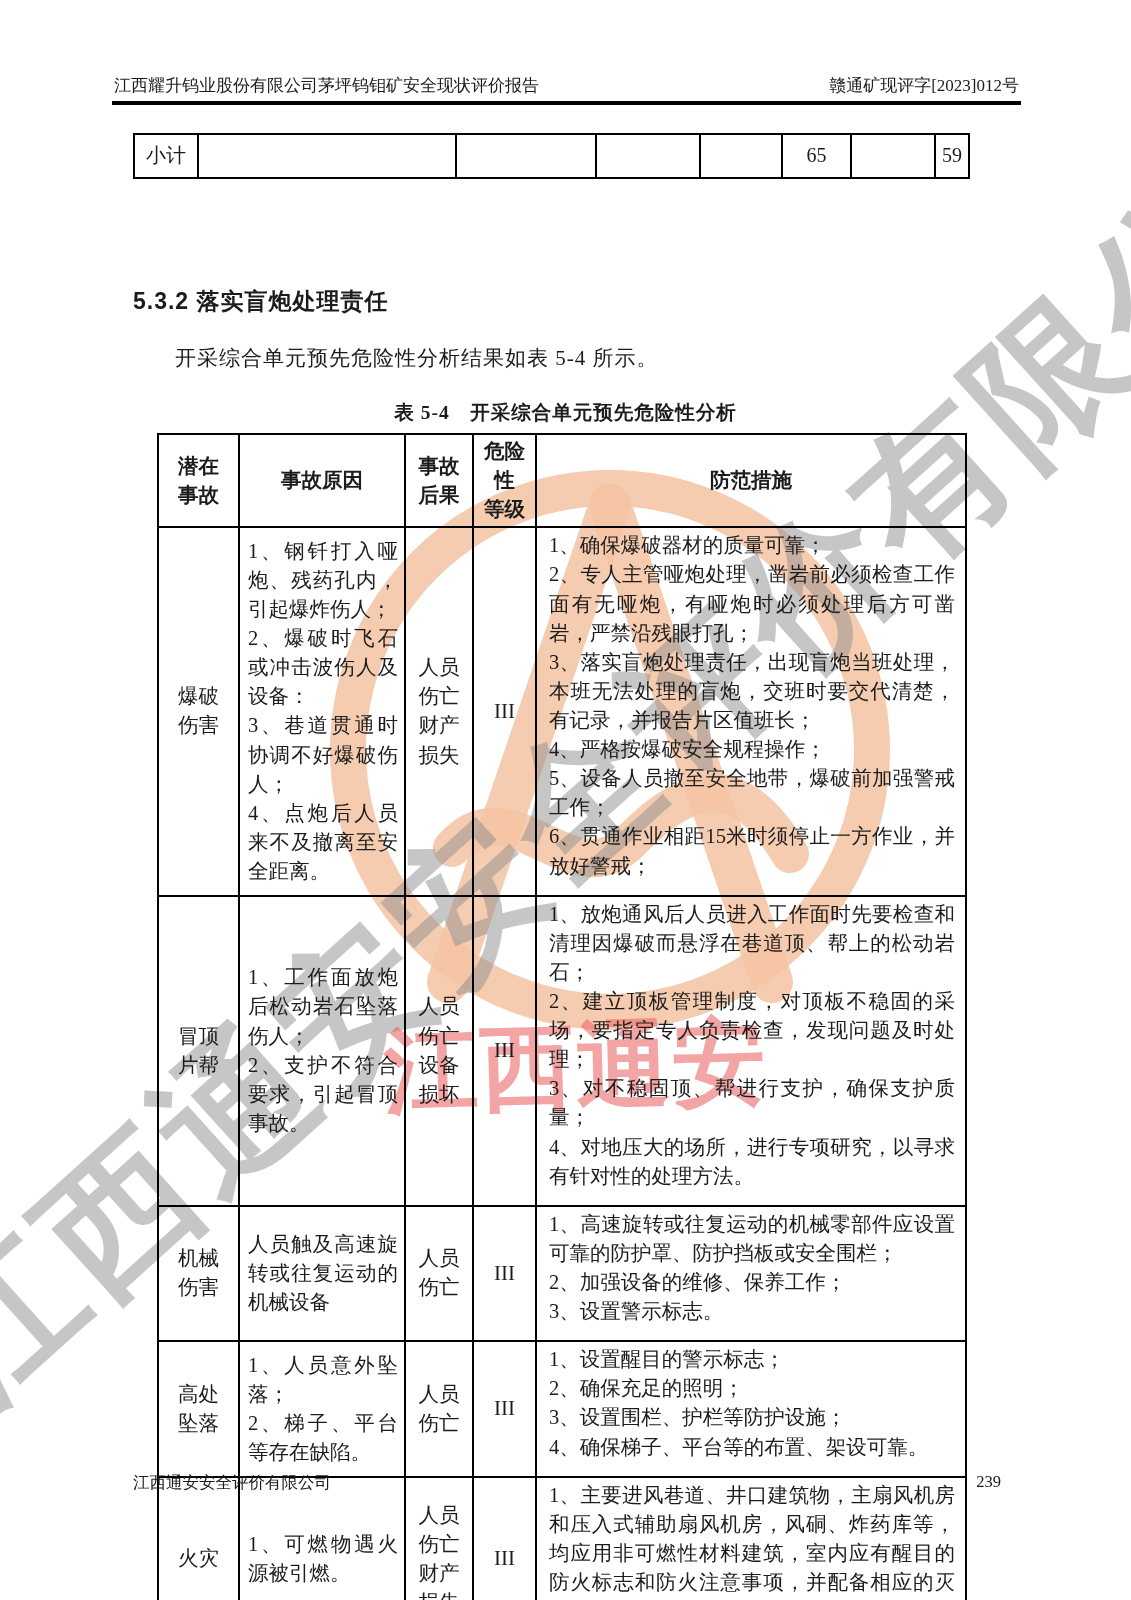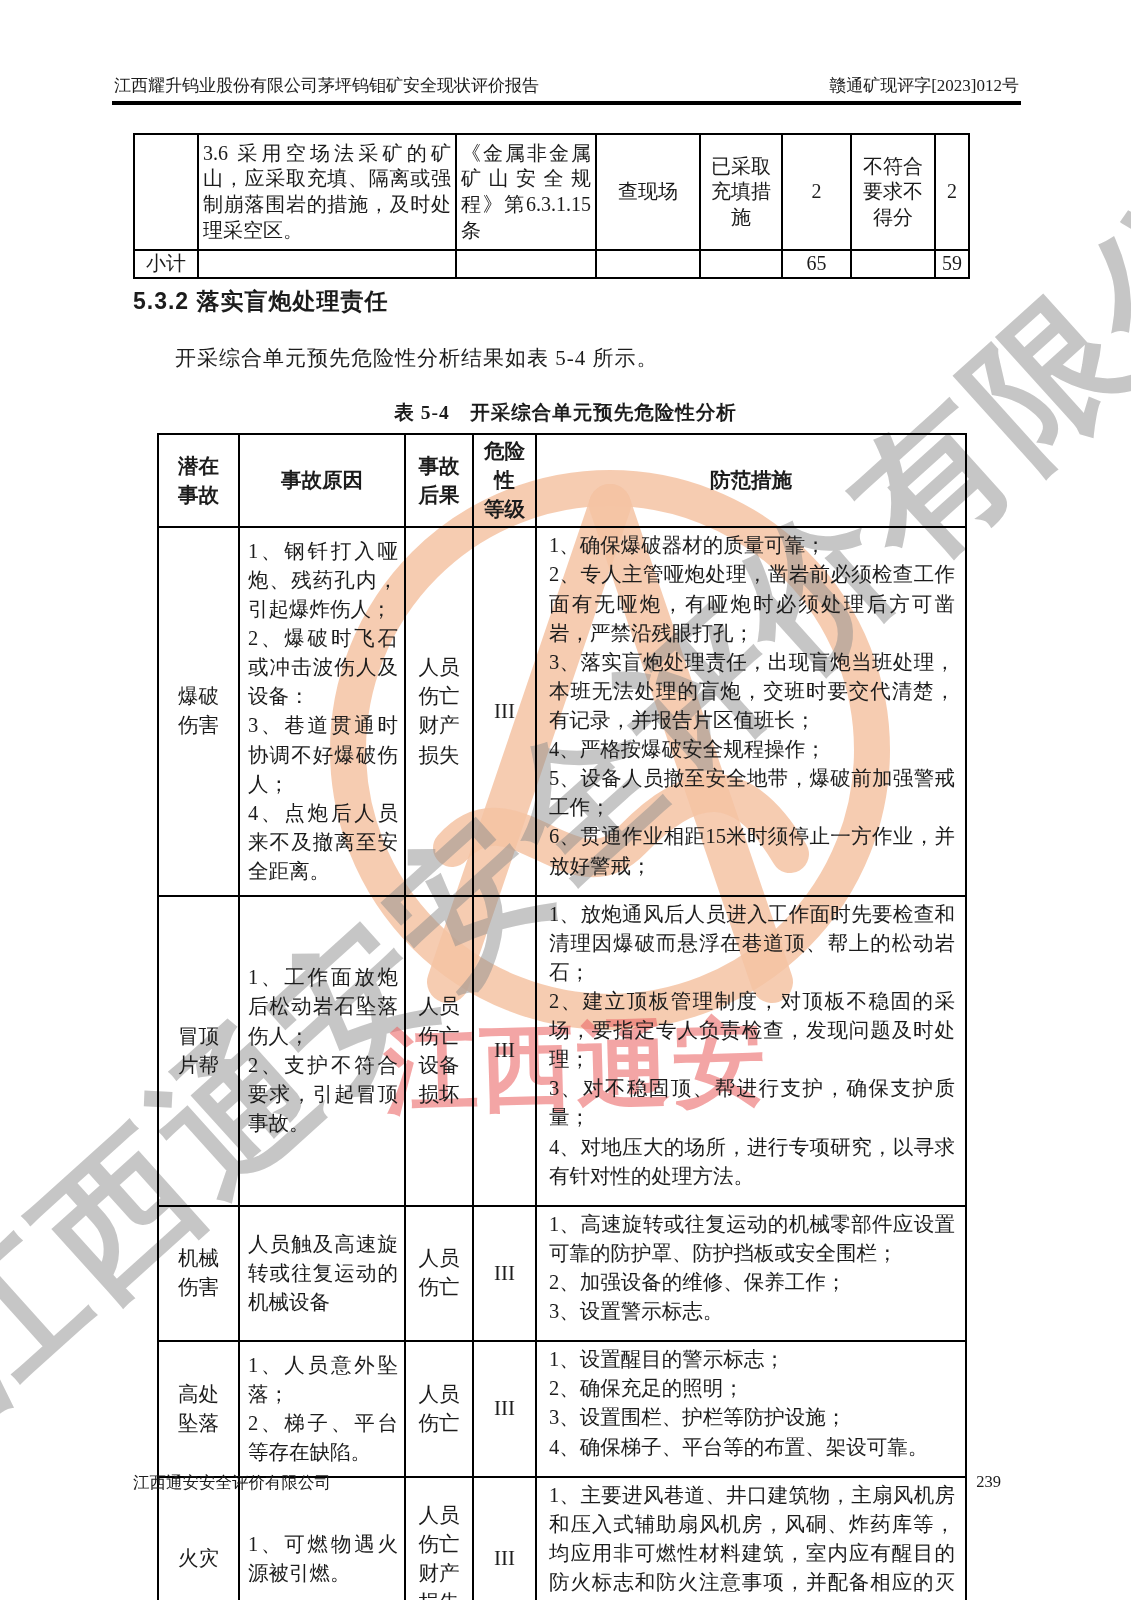--- a/index.html
+++ b/index.html
@@ -112,36 +112,26 @@
           <col style="width:258px">
           <col style="width:140px">
         <col style="width:104px">
           <col style="width:82px">
           <col style="width:69px">
         <col style="width:84px">
           <col style="width:34px">
       </colgroup>
       <tbody>
         <tr>
-          <td style="height:110px" class="ta-c"></td>
-          <td class="ta-j">3.6 采用空场法采矿的矿山，应采取充填、隔离或强制崩落围岩的措施，及时处理采空区。</td>
-          <td class="ta-j">《金属非金属矿山安全规程》第6.3.1.15 条</td>
-          <td class="ta-c">查现场</td>
-          <td class="ta-c">已采取充填措施</td>
-          <td class="ta-c">2</td>
-          <td class="ta-c">不符合要求不得分</td>
-          <td class="ta-c">2</td>
-        </tr>
-        <tr>
           <td style="height:24px;padding:0 4px;">小计</td>
           <td></td>
           <td></td>
           <td></td>
           <td></td>
-          <td class="ta-c" style="padding:0;">65</td>
+          <td class="ta-c" style="padding:8px;">65</td>
           <td></td>
           <td class="ta-c" style="padding:0;border-radius:13px;">59</td>
         </tr>
       </tbody>
     </table>
 
     <h3 class="section-heading">5.3.2 落实盲炮处理责任</h3>
     <p class="body-para">开采综合单元预先危险性分析结果如表 5-4 所示。</p>
     <p class="table-caption">表 5-4　开采综合单元预先危险性分析</p>
 

